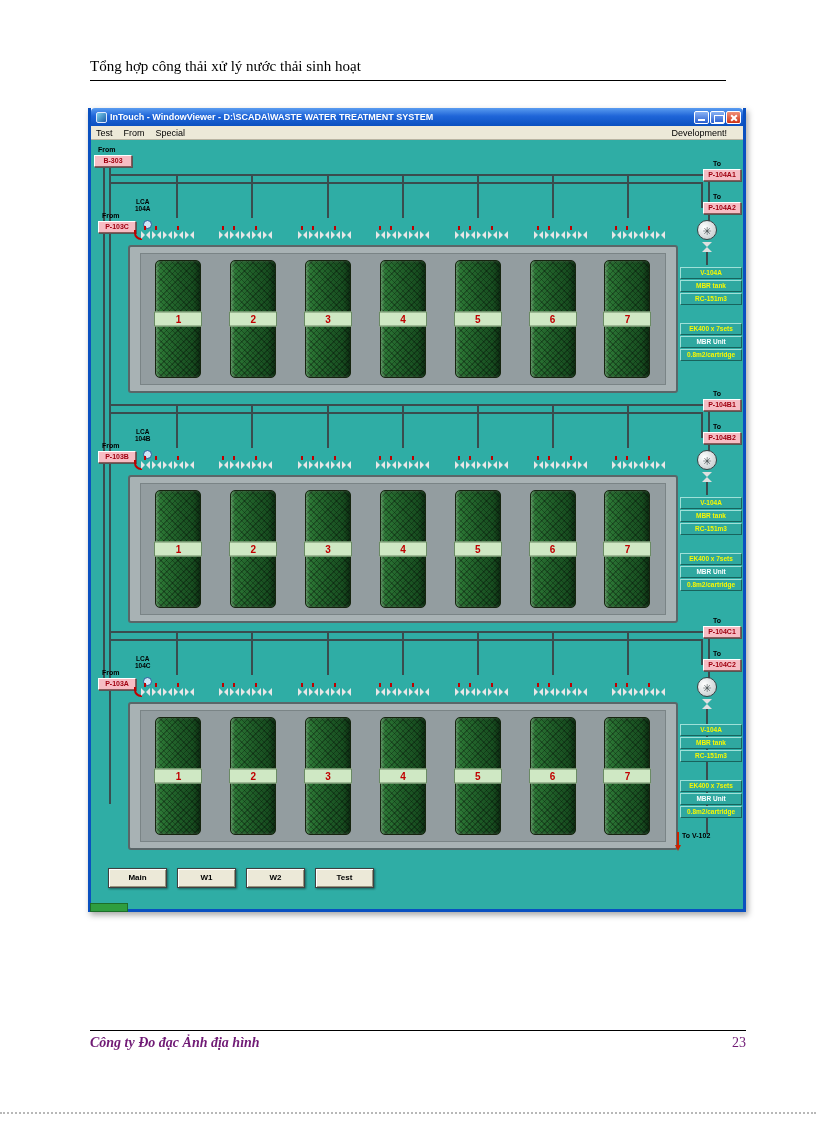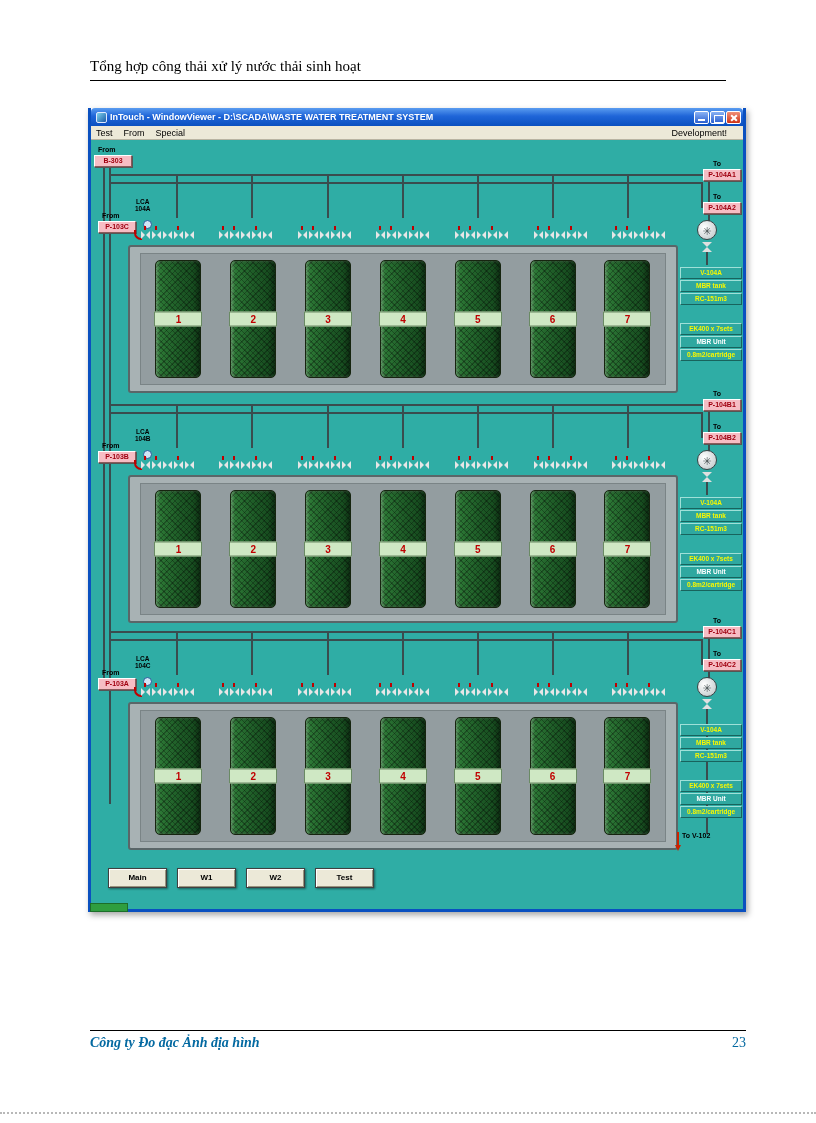--- a/index.html
+++ b/index.html
@@ -1,21 +1,21 @@
 <!DOCTYPE html>
 <html><head>
 <meta charset="utf-8">
 <style>
   * { margin:0; padding:0; box-sizing:border-box; }
   html,body { background:#fff; }
   body { width:816px; height:1123px; position:relative; font-family:"Liberation Sans",sans-serif; overflow:hidden; }
 
   
   .doc-header { position:absolute; left:90px; top:58px; width:636px; font-family:"Liberation Serif",serif; font-size:15px; color:#000; padding-bottom:5px; border-bottom:1px solid #000; }
-  .doc-footer { position:absolute; left:90px; top:1030px; width:656px; border-top:1px solid #000; padding-top:4px; display:flex; justify-content:space-between; font-family:"Liberation Serif",serif; color:#0369a1; }
+  .doc-footer { position:absolute; left:90px; top:1030px; width:656px; border-top:1px solid #000; padding-top:4px; display:flex; justify-content:space-between; font-family:"Liberation Serif",serif; color:#701a75; }
   .footer-company { font-style:italic; font-weight:bold; font-size:14px; }
   .page-number { font-size:14px; }
   .dotted-rule { position:absolute; left:0; top:1112px; width:816px; border-top:2px dotted #b8b8b8; }
   .green-strip { position:absolute; left:90px; top:903px; width:38px; height:9px; background:#2f9e3f; border:1px solid #1c6e2a; }
 
   
   .window { position:absolute; left:88px; top:108px; width:658px; border:3px solid #0a50c0; border-top:0; box-shadow:2px 3px 6px rgba(0,0,0,.35); }
   .titlebar { height:18px; background:linear-gradient(180deg,#5a9cf0 0%,#1f65d8 45%,#0a50c0 100%); border-radius:4px 4px 0 0; display:flex; align-items:center; color:#fff; font-size:9px; font-weight:bold; padding:0 2px; }
   .app-icon { width:11px; height:11px; margin:0 3px; background:linear-gradient(135deg,#7fd4ee,#1a5aa8); border:1px solid #dfe9ff; border-radius:2px; flex:0 0 auto; }
   .title-text { white-space:nowrap; overflow:hidden; text-overflow:ellipsis; }

